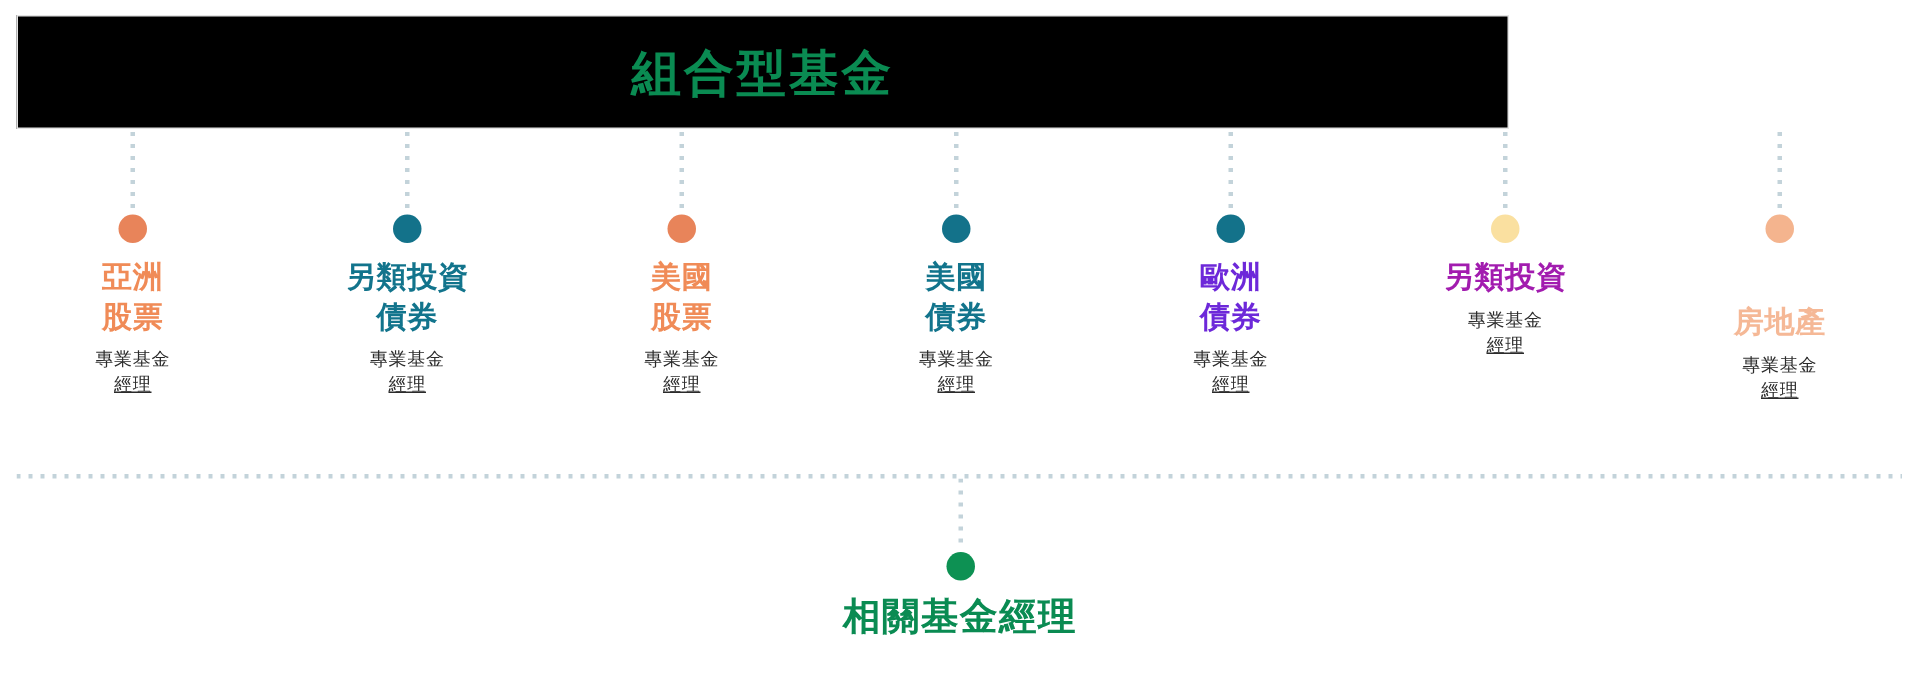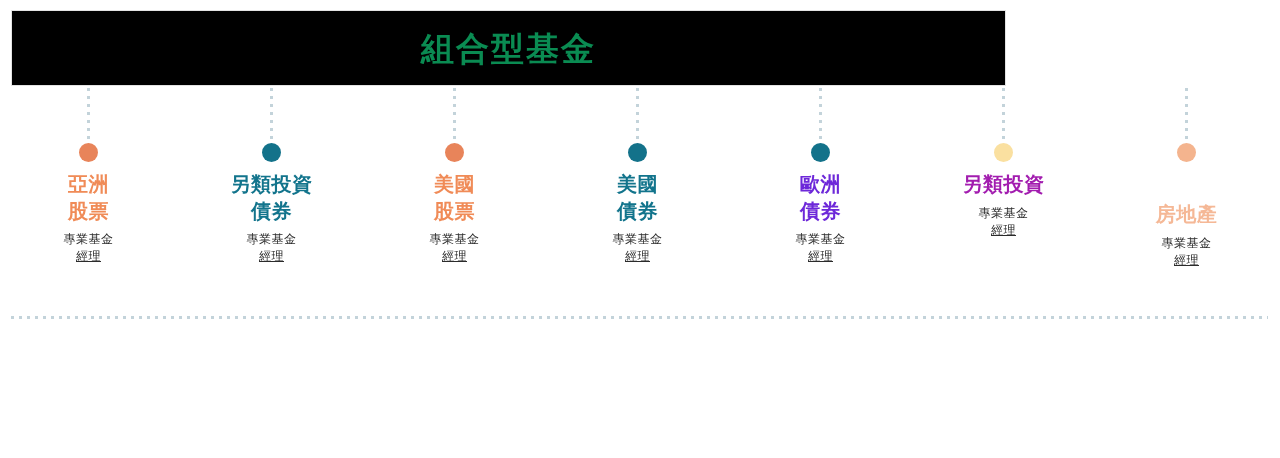--- a/index.html
+++ b/index.html
@@ -188,14 +188,19 @@
       <div class="column">
         <div class="v-connector"></div>
         <div class="node-dot" style="background: rgb(244, 180, 142);"></div>
         <div class="cat-label" style="color: rgb(245, 184, 150); margin-top: 30px;"><span>房地產</span></div>
         <div class="role-label"><span>專業基金</span><span class="l2">經理</span></div>
       </div>
     </div>
 
   <div class="h-divider"></div>
 
+  <div class="bottom-node">
+    <div class="v-connector"></div>
+    <div class="bottom-dot" style="background: rgb(13, 145, 83);"></div>
+    <div class="bottom-label" style="color: rgb(10, 139, 82);">相關基金經理</div>
+  </div>
 
 </div>
 
 </body></html>

